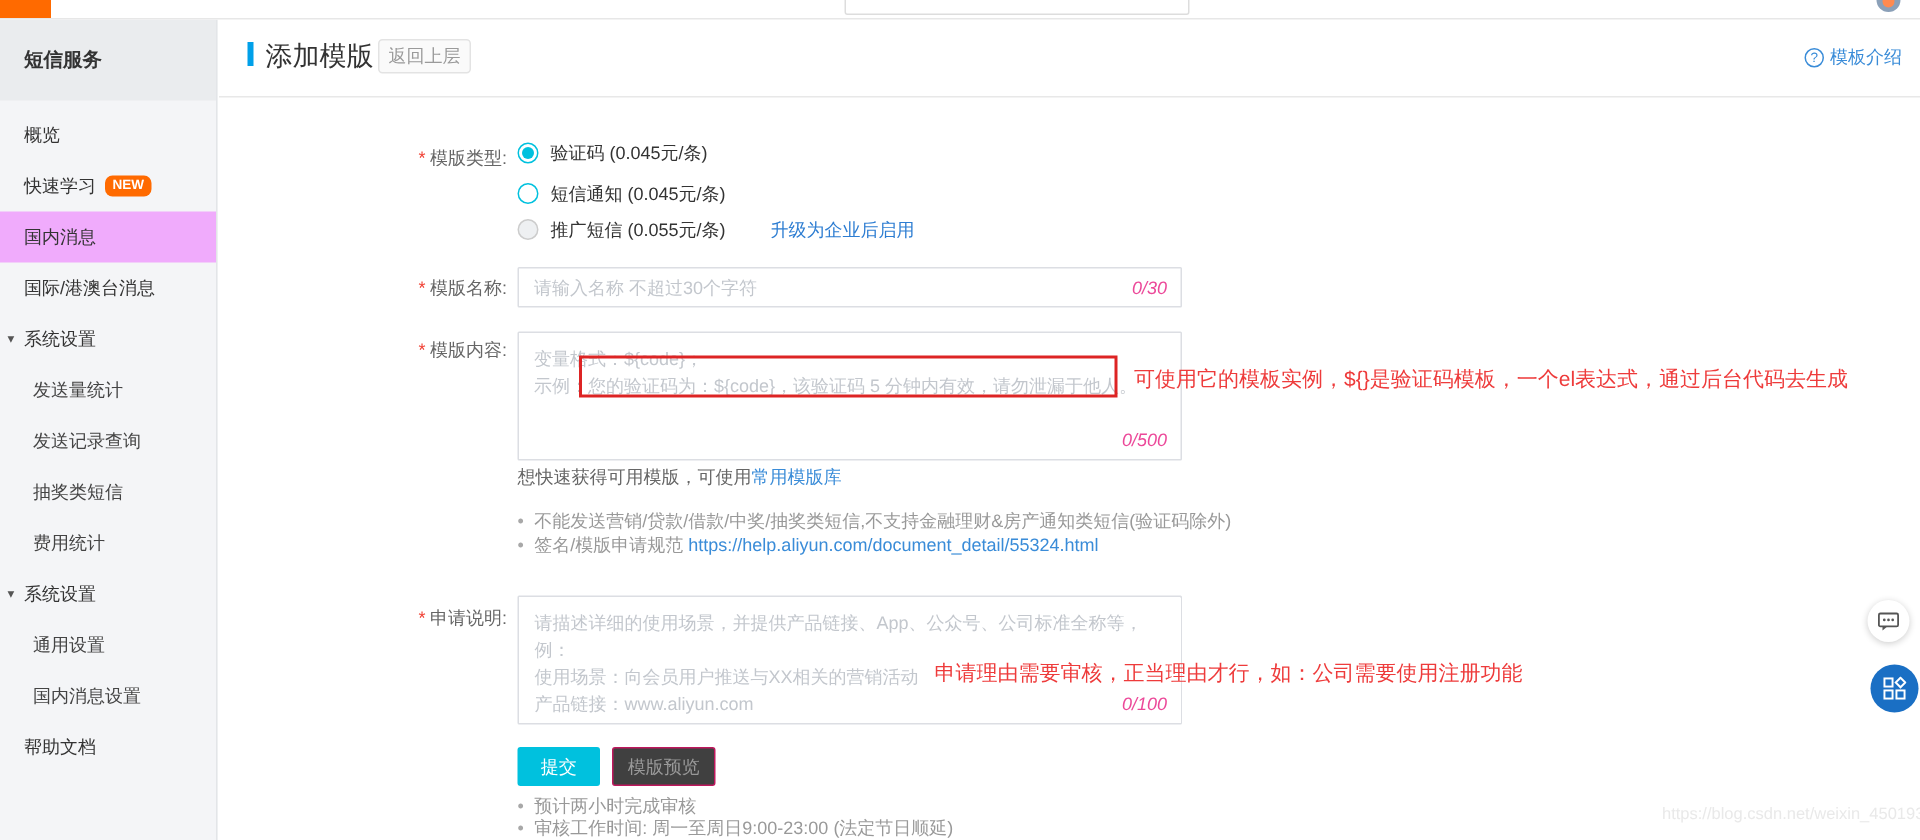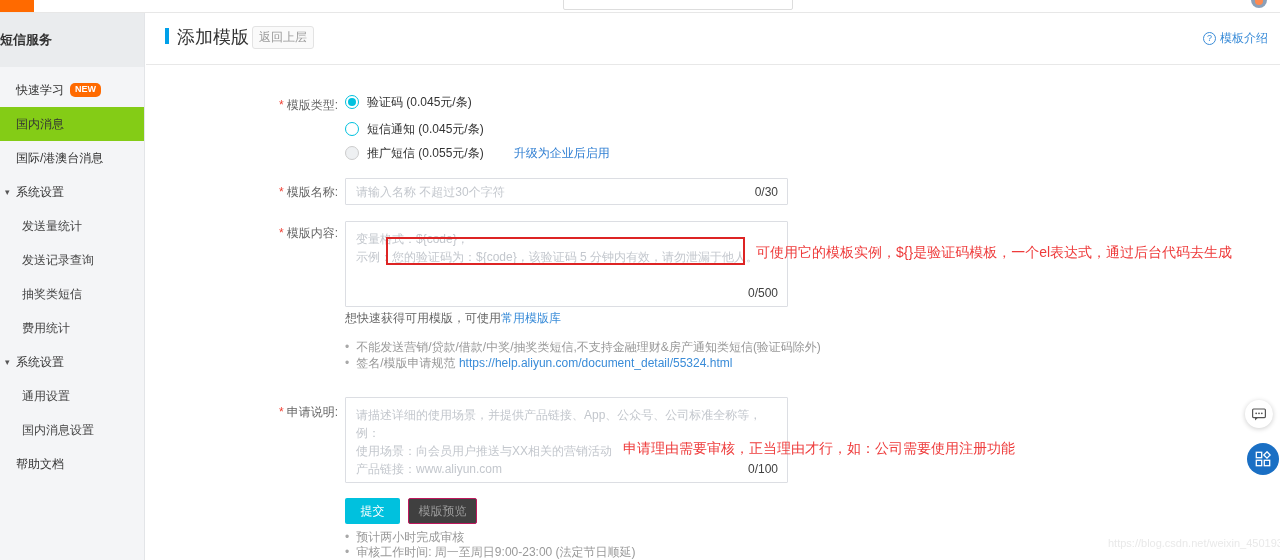--- a/index.html
+++ b/index.html
@@ -8,25 +8,25 @@
 
   
   .topbar { position:absolute; left:0; top:0; width:1280px; height:13px; background:#fff; border-bottom:1px solid #e7e7e7; z-index:5; }
   .logo-block { position:absolute; left:0; top:0; width:34px; height:12px; background:#ff6a00; }
   .top-search { position:absolute; left:563px; top:-18px; width:230px; height:28px; background:#fff; border:1px solid #ddd; border-radius:2px; }
   .top-avatar { position:absolute; left:1251px; top:-8px; width:16px; height:16px; border-radius:50%; background:#8ba0b8; }
   .top-avatar::after { content:""; position:absolute; left:4px; top:5px; width:8px; height:8px; border-radius:50%; background:#ff8a50; }
 
   
   .sidebar { position:absolute; left:0; top:13px; width:145px; height:547px; background:#f4f5f7; border-right:1px solid #e3e5e8; z-index:2; }
-  .side-header { height:54px; background:#eaecee; display:flex; align-items:center; padding-left:0; font-size:13px; font-weight:bold; color:#333; }
+  .side-header { height:54px; background:#eaecee; display:flex; align-items:center; padding-left:16px; font-size:13px; font-weight:bold; color:#333; }
   .side-items { padding-top:6px; }
   .side-item { position:relative; height:34px; display:flex; align-items:center; padding-left:16px; color:#333; cursor:pointer; }
   .side-item.sub { padding-left:22px; color:#444; }
-  .side-item.selected { background:#84cc16; }
+  .side-item.selected { background:#f0abfc; }
   .side-item .arrow { position:absolute; left:5px; top:50%; transform:translateY(-54%); font-size:9px; color:#555; }
   .badge { margin-left:6px; background:#ff6a00; color:#fff; font-size:9px; font-weight:bold; line-height:1; padding:2px 5px 3px; border-radius:5px; }
 
   
   .main { position:absolute; left:146px; top:13px; width:1134px; height:547px; background:#fff; }
   .page-header { position:absolute; left:0; top:0; width:100%; height:52px; background:#fff; border-bottom:1px solid #e8e8e8; }
   .accent-bar { position:absolute; left:19px; top:15px; width:4px; height:16px; background:#00a0e9; }
   .page-title { position:absolute; left:31px; top:12px; font-size:18px; color:#333; }
   .back-btn { position:absolute; left:106px; top:13px; height:23px; padding:0 6px; font-size:12px; color:#9a9a9a; background:#fafafa; border:1px solid #e3e3e3; border-radius:3px; cursor:pointer; font-family:inherit; }
   .help-link { position:absolute; right:12px; top:17px; display:flex; align-items:center; gap:4px; color:#3a8cd8; cursor:pointer; }
@@ -40,21 +40,21 @@
   .radio.sel { border:1px solid #00c1de; }
   .radio.sel::after { content:""; position:absolute; left:2px; top:2px; width:8px; height:8px; border-radius:50%; background:#00c1de; }
   .radio.un { border:1px solid #00c1de; }
   .radio.dis { border:1px solid #ccc; background:#eef0f2; }
   .opt-label { color:#333; }
   .upgrade-link { margin-left:22px; color:#2d7dd2; cursor:pointer; }
 
   .input-wrap { position:absolute; left:199px; width:443px; }
   .name-wrap { top:165px; height:27px; }
   .name-wrap input { width:100%; height:27px; border:1px solid #dcdee3; border-radius:1px; padding:0 48px 0 10px; font-size:12px; font-family:inherit; color:#333; outline:none; }
-  .counter { position:absolute; right:10px; color:#404040; }
+  .counter { position:absolute; right:10px; color:#ec4899;font-style:italic; }
   .name-wrap .counter { top:0; height:27px; display:flex; align-items:center; }
   .ta-wrap { height:86px; }
   .content-wrap { top:208px; }
   .apply-wrap { top:384px; }
   .ta-wrap textarea { width:100%; height:86px; border:1px solid #dcdee3; border-radius:1px; padding:8px 10px; font-size:12px; line-height:18px; font-family:inherit; color:#333; resize:none; outline:none; }
   .ta-wrap .counter { bottom:7px; }
   ::placeholder { color:#c3c7cd; opacity:1; }
 
   .quick-tip { position:absolute; left:199px; top:297px; color:#666; }
   .link { color:#3a8cd8; text-decoration:none; cursor:pointer; }
@@ -85,20 +85,23 @@
 
   <div class="topbar">
     <div class="logo-block"></div>
     <div class="top-search"></div>
     <div class="top-avatar"></div>
   </div>
 
   <div class="sidebar">
     <div class="side-header">短信服务</div>
     <div class="side-items">
+      <div class="side-item">
+          <span>概览</span>
+        </div>
       <div class="side-item">
           <span>快速学习</span>
           <span class="badge">NEW</span>
         </div>
       <div class="side-item selected">
           <span>国内消息</span>
         </div>
       <div class="side-item">
           <span>国际/港澳台消息</span>
         </div>

